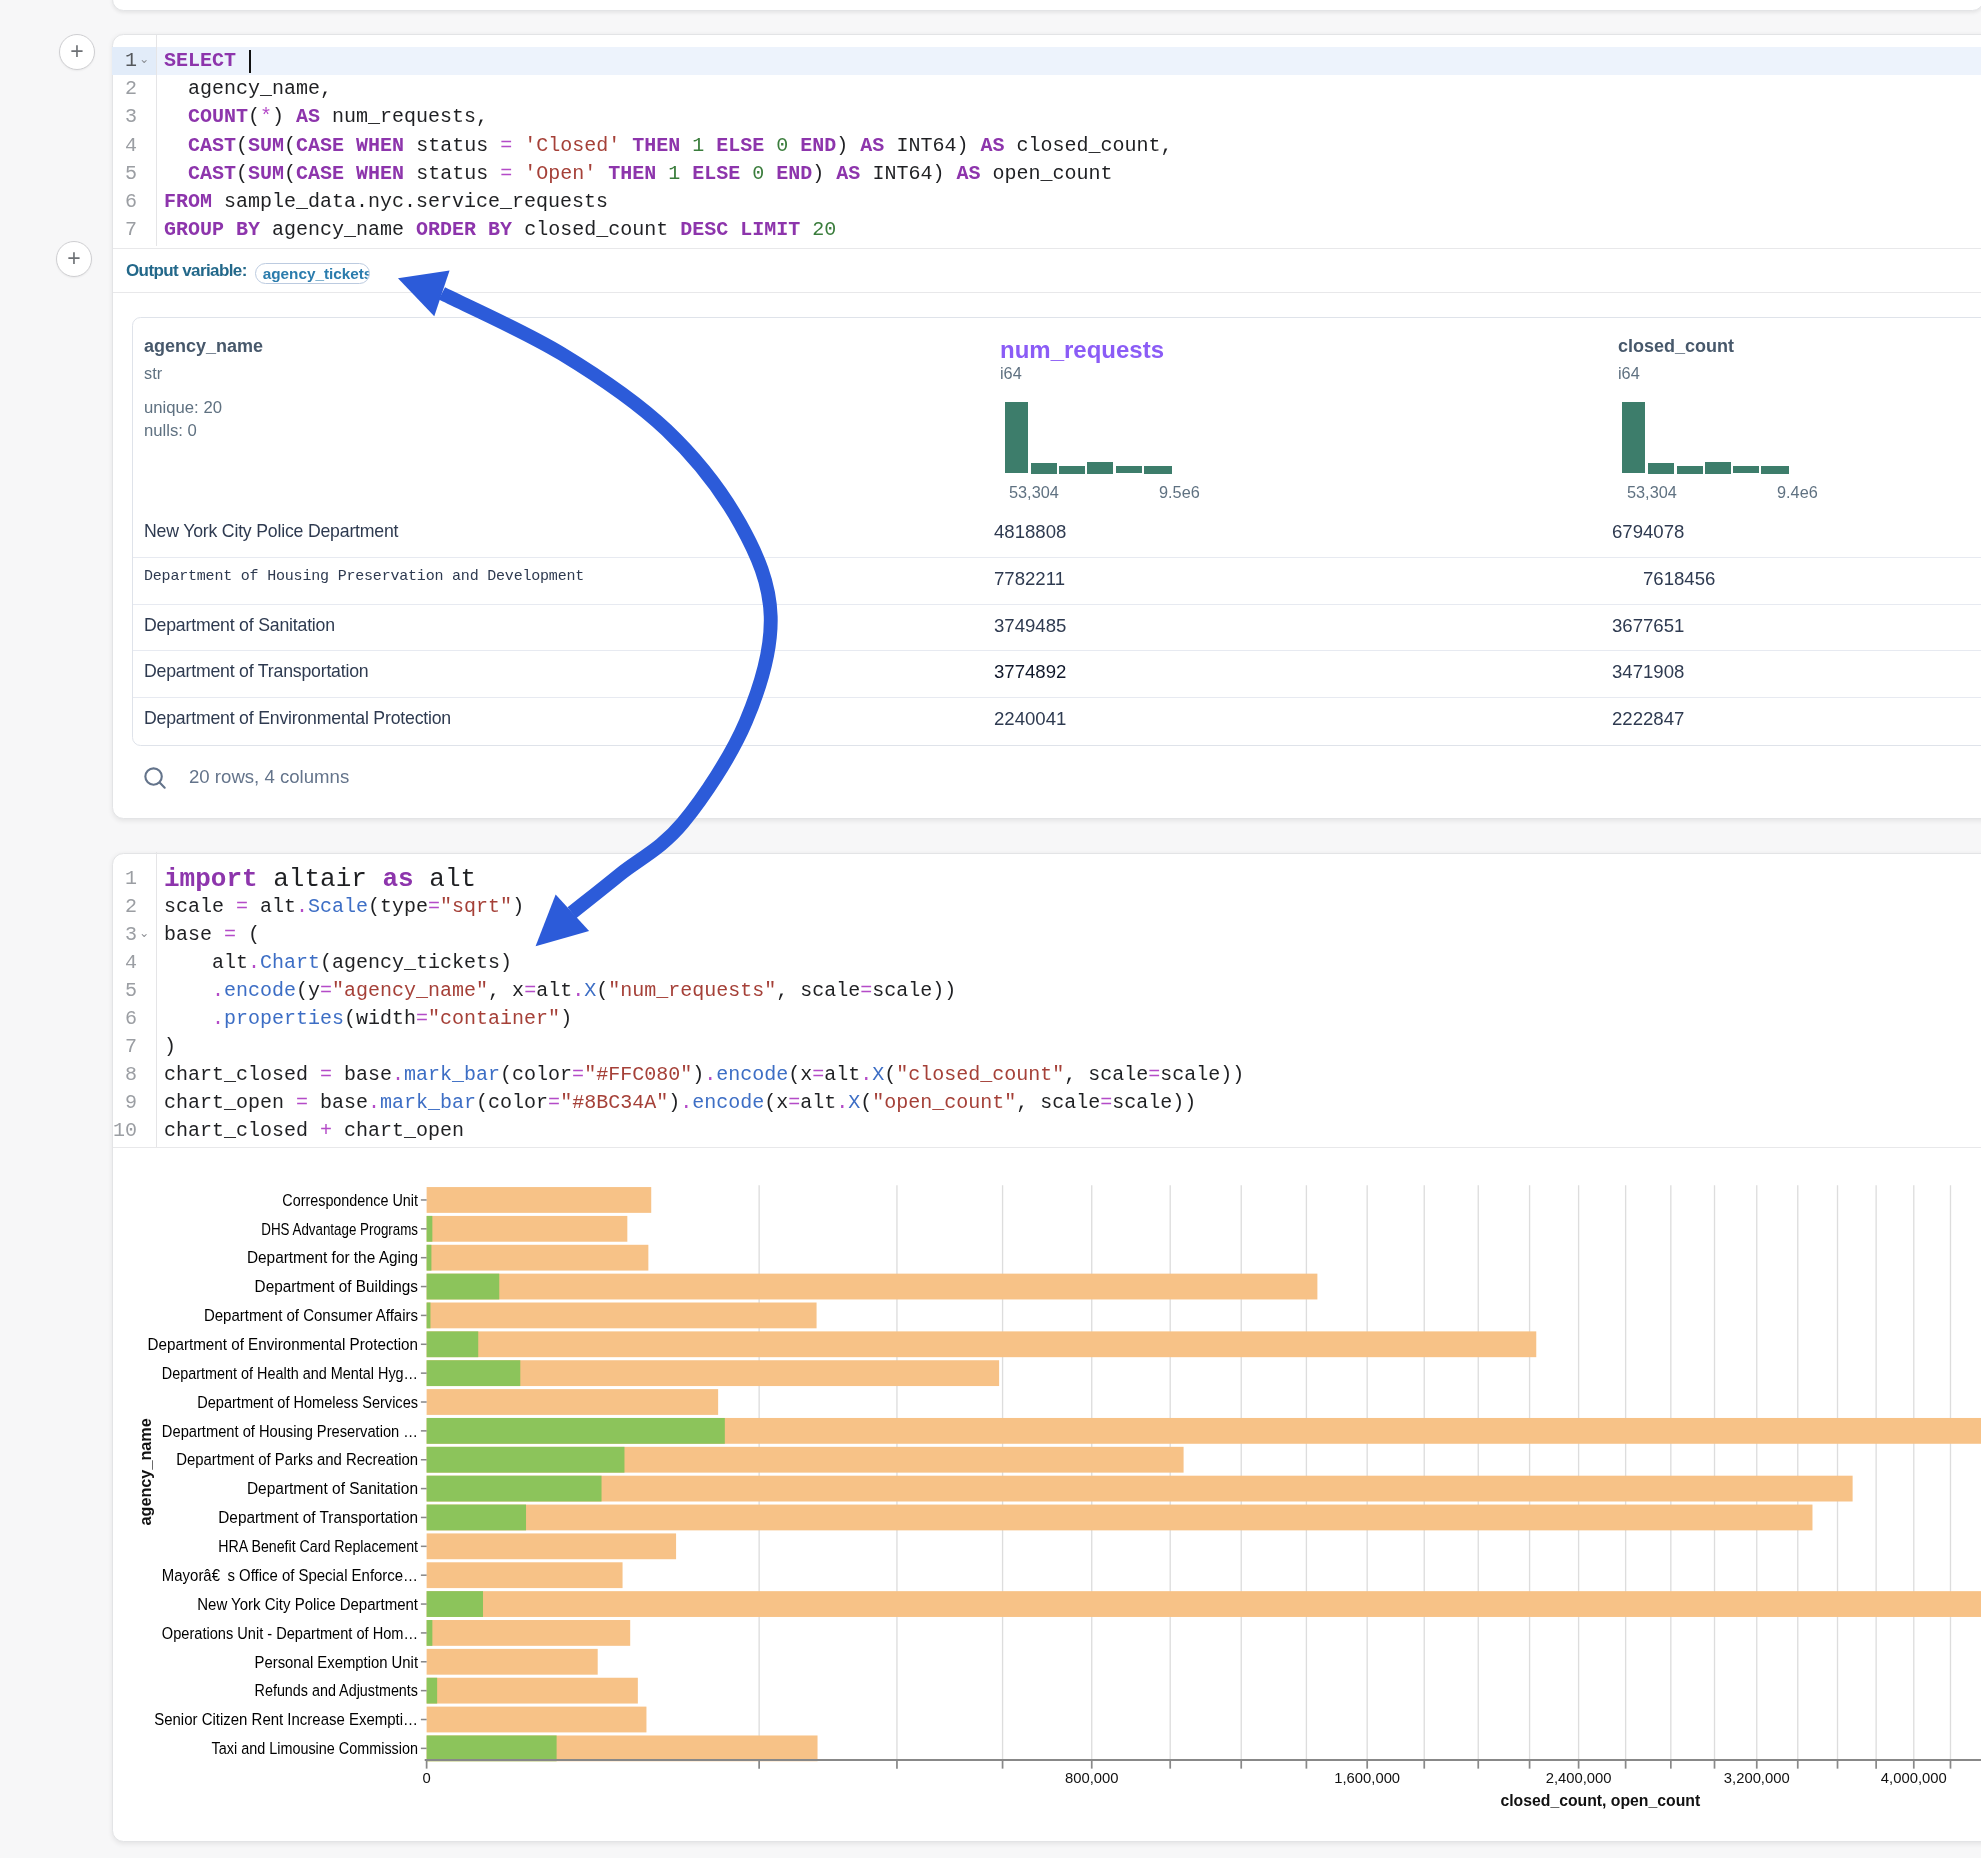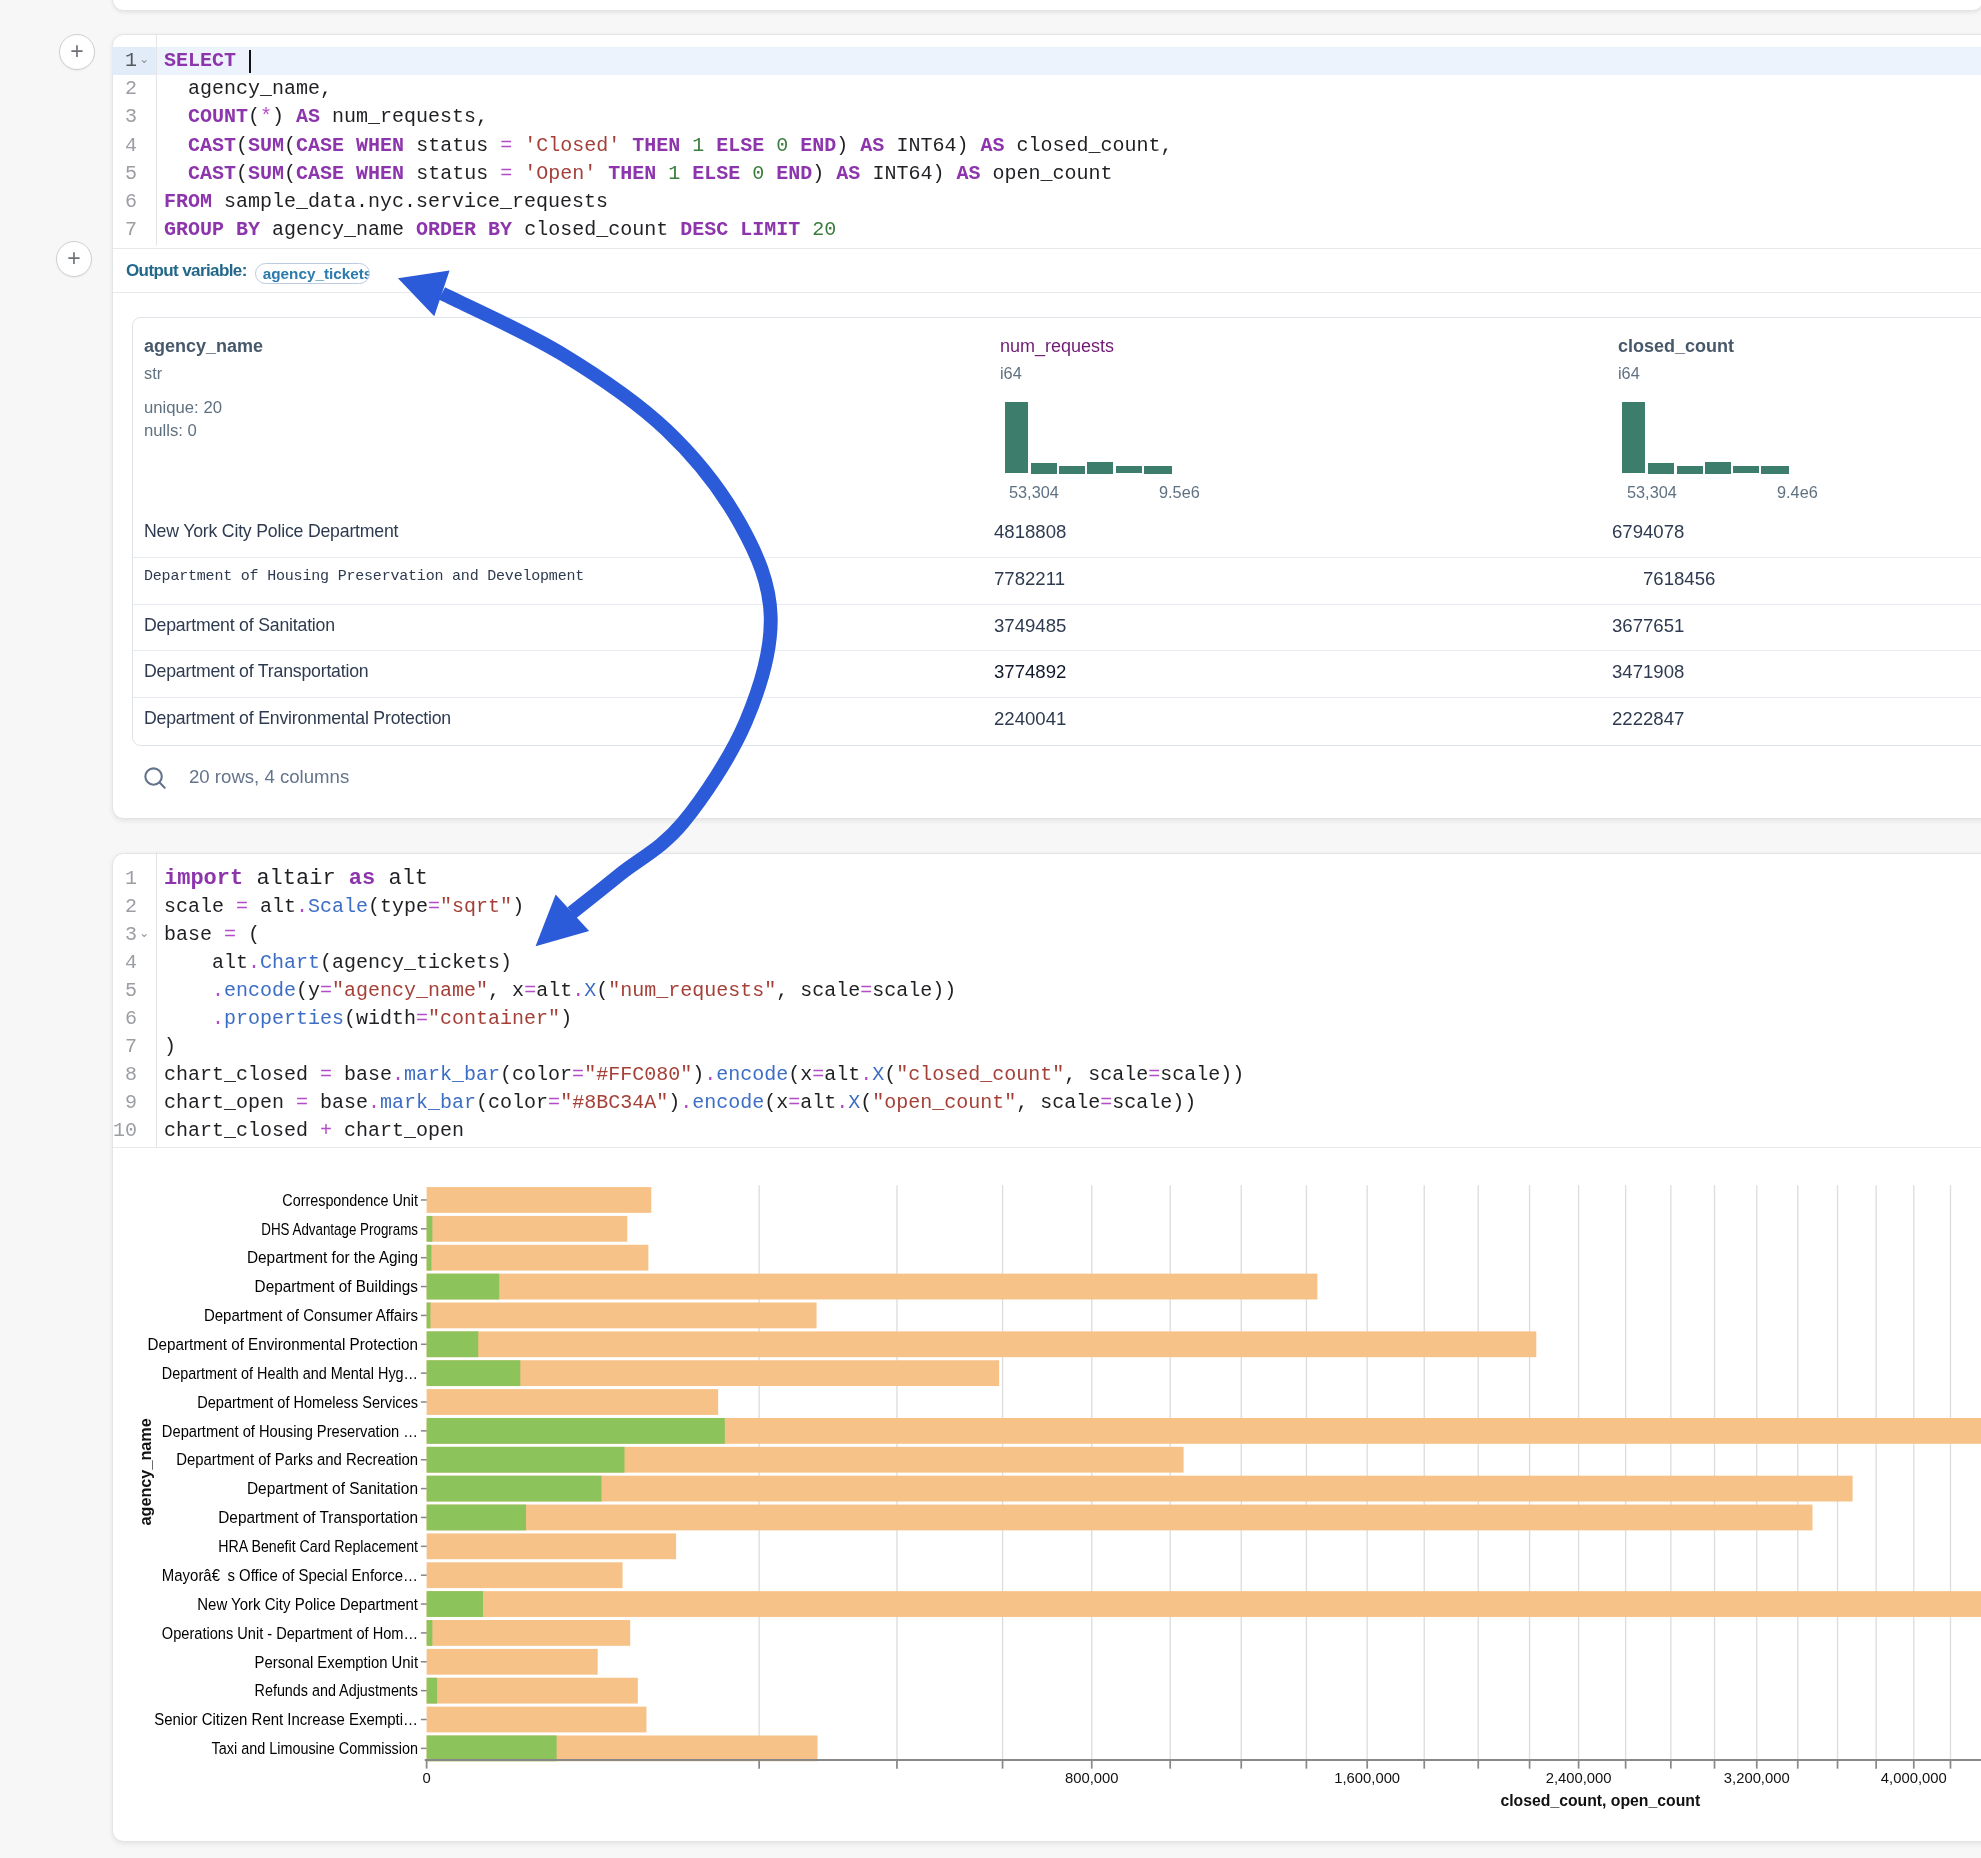--- a/index.html
+++ b/index.html
@@ -29,21 +29,21 @@
 <div style="position:absolute;left:249px;top:50px;width:1.9px;height:23px;background:#111;"></div>
 <div class="abs" style="left:113px;top:248px;width:1869px;height:1px;background:#e8e8ea;"></div>
 <div class="abs" style="left:126px;top:260px;height:21px;line-height:21px;font-size:17px;letter-spacing:-0.6px;font-weight:bold;color:#23688a;font-family:'Liberation Sans',sans-serif;">Output variable:</div>
 <div class="abs" style="left:255px;top:263px;width:113px;height:19px;border:1.4px solid #bccbe0;border-radius:10.5px;background:#fff;overflow:hidden;">
     <div style="margin:0 0 0 6.7px;font-size:15.3px;font-weight:bold;color:#2b7cad;line-height:19px;font-family:'Liberation Sans',sans-serif;white-space:nowrap;">agency_tickets</div>
   </div>
 <div class="abs" style="left:113px;top:292px;width:1869px;height:1px;background:#e8e8ea;"></div>
 <div class="abs" style="left:132px;top:317px;width:1869px;height:427px;border:1px solid #dfe3ea;border-radius:8.6px;"></div>
 <div class="abs" style="left:144px;top:336px;font-size:18px;font-weight:bold;color:#47586b;font-family:'Liberation Sans',sans-serif;">agency_name</div>
 <div class="abs" style="left:144px;top:364px;font-size:16.3px;color:#5f7181;font-family:'Liberation Sans',sans-serif;">str</div>
-<div class="abs" style="left:1000px;top:336px;font-size:18px;font-weight:normal;color:#701a75;font-family:'Liberation Sans',sans-serif;">num_requests</div>
+<div class="abs" style="left:1000px;top:336px;font-size:24px;font-weight:bold;color:#8b5cf6;font-family:'Liberation Sans',sans-serif;">num_requests</div>
 <div class="abs" style="left:1000px;top:364px;font-size:16.3px;color:#5f7181;font-family:'Liberation Sans',sans-serif;">i64</div>
 <div class="abs" style="left:1618px;top:336px;font-size:18px;font-weight:bold;color:#47586b;font-family:'Liberation Sans',sans-serif;">closed_count</div>
 <div class="abs" style="left:1618px;top:364px;font-size:16.3px;color:#5f7181;font-family:'Liberation Sans',sans-serif;">i64</div>
 <div class="abs" style="left:144px;top:397px;font-size:16.7px;color:#5f7181;font-family:'Liberation Sans',sans-serif;line-height:22.5px;">unique: 20<br>nulls: 0</div>
 <div class="abs" style="left:1005px;top:402px;width:23.4px;height:71px;background:#3d7d6b;"></div>
 <div class="abs" style="left:1031px;top:463px;width:26px;height:10.5px;background:#3d7d6b;"></div>
 <div class="abs" style="left:1059px;top:466px;width:26px;height:7.6px;background:#3d7d6b;"></div>
 <div class="abs" style="left:1087px;top:462px;width:26px;height:11.5px;background:#3d7d6b;"></div>
 <div class="abs" style="left:1116px;top:466px;width:26px;height:6.7px;background:#3d7d6b;"></div>
 <div class="abs" style="left:1144px;top:466px;width:28px;height:7.6px;background:#3d7d6b;"></div>
@@ -75,21 +75,21 @@
 <div class="abs" style="left:133px;top:557px;width:1849px;height:1px;background:#e7eaf1;"></div>
 <div class="abs" style="left:133px;top:604px;width:1849px;height:1px;background:#e7eaf1;"></div>
 <div class="abs" style="left:133px;top:650px;width:1849px;height:1px;background:#e7eaf1;"></div>
 <div class="abs" style="left:133px;top:697px;width:1849px;height:1px;background:#e7eaf1;"></div>
 <svg class="abs" style="left:141px;top:763px;" width="29" height="29" viewBox="0 0 30 30">
 <circle cx="13" cy="14" r="8.5" fill="none" stroke="#64748b" stroke-width="2.2"></circle>
 <line x1="19.5" y1="20.5" x2="24.5" y2="25.5" stroke="#64748b" stroke-width="2.2" stroke-linecap="round"></line>
   </svg>
 <div class="abs" style="left:189px;top:766px;font-size:18.6px;color:#64748b;font-family:'Liberation Sans',sans-serif;">20 rows, 4 columns</div>
 <div style="position:absolute;left:112px;top:865px;width:25px;height:28px;line-height:28px;text-align:right;color:#9b9ea3;font-family:'Liberation Mono',monospace;font-size:20px;">1</div>
-<div style="position:absolute;left:164px;top:865px;height:28px;line-height:28px;font-family:'Liberation Mono',monospace;font-size:22px;color:#1f2023;white-space:pre;"><span style="color:#8d35ac;font-weight:bold;">import</span> altair <span style="color:#8d35ac;font-weight:bold;">as</span> alt</div>
+<div style="position:absolute;left:164px;top:865px;height:28px;line-height:28px;font-family:'Liberation Mono',monospace;font-size:26px;color:#1f2023;white-space:pre;"><span style="color:#8d35ac;font-weight:bold;">import</span> altair <span style="color:#8d35ac;font-weight:bold;">as</span> alt</div>
 <div style="position:absolute;left:112px;top:893px;width:25px;height:28px;line-height:28px;text-align:right;color:#9b9ea3;font-family:'Liberation Mono',monospace;font-size:20px;">2</div>
 <div style="position:absolute;left:164px;top:893px;height:28px;line-height:28px;font-family:'Liberation Mono',monospace;font-size:20px;color:#1f2023;white-space:pre;">scale <span style="color:#b44bc8;">=</span> alt<span style="color:#b44bc8;">.</span><span style="color:#3d6ec5;">Scale</span>(type<span style="color:#b44bc8;">=</span><span style="color:#a54038;">"sqrt"</span>)</div>
 <div style="position:absolute;left:112px;top:921px;width:25px;height:28px;line-height:28px;text-align:right;color:#9b9ea3;font-family:'Liberation Mono',monospace;font-size:20px;">3</div>
 <div style="position:absolute;left:139px;top:921px;height:28px;line-height:25px;color:#8a8d92;font-family:'Liberation Sans',sans-serif;font-size:12.4px;">⌄</div>
 <div style="position:absolute;left:164px;top:921px;height:28px;line-height:28px;font-family:'Liberation Mono',monospace;font-size:20px;color:#1f2023;white-space:pre;">base <span style="color:#b44bc8;">=</span> (</div>
 <div style="position:absolute;left:112px;top:949px;width:25px;height:28px;line-height:28px;text-align:right;color:#9b9ea3;font-family:'Liberation Mono',monospace;font-size:20px;">4</div>
 <div style="position:absolute;left:164px;top:949px;height:28px;line-height:28px;font-family:'Liberation Mono',monospace;font-size:20px;color:#1f2023;white-space:pre;">    alt<span style="color:#b44bc8;">.</span><span style="color:#3d6ec5;">Chart</span>(agency_tickets)</div>
 <div style="position:absolute;left:112px;top:977px;width:25px;height:28px;line-height:28px;text-align:right;color:#9b9ea3;font-family:'Liberation Mono',monospace;font-size:20px;">5</div>
 <div style="position:absolute;left:164px;top:977px;height:28px;line-height:28px;font-family:'Liberation Mono',monospace;font-size:20px;color:#1f2023;white-space:pre;">    <span style="color:#b44bc8;">.</span><span style="color:#3d6ec5;">encode</span>(y<span style="color:#b44bc8;">=</span><span style="color:#a54038;">"agency_name"</span>, x<span style="color:#b44bc8;">=</span>alt<span style="color:#b44bc8;">.</span><span style="color:#3d6ec5;">X</span>(<span style="color:#a54038;">"num_requests"</span>, scale<span style="color:#b44bc8;">=</span>scale))</div>
 <div style="position:absolute;left:112px;top:1005px;width:25px;height:28px;line-height:28px;text-align:right;color:#9b9ea3;font-family:'Liberation Mono',monospace;font-size:20px;">6</div>

